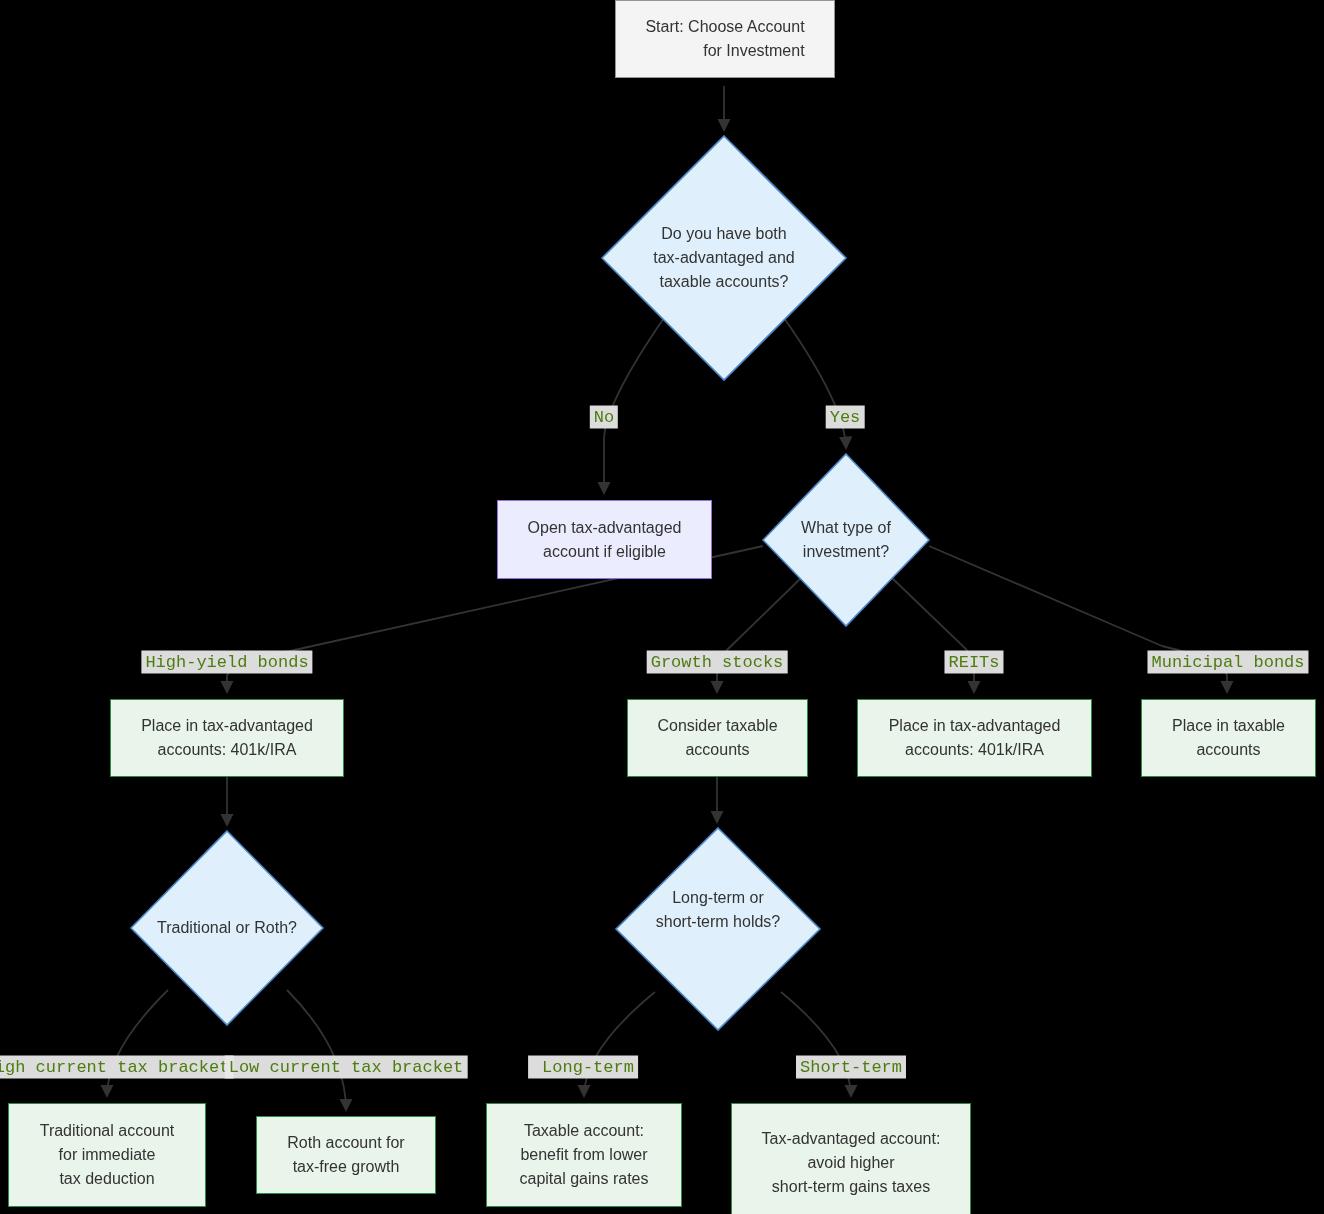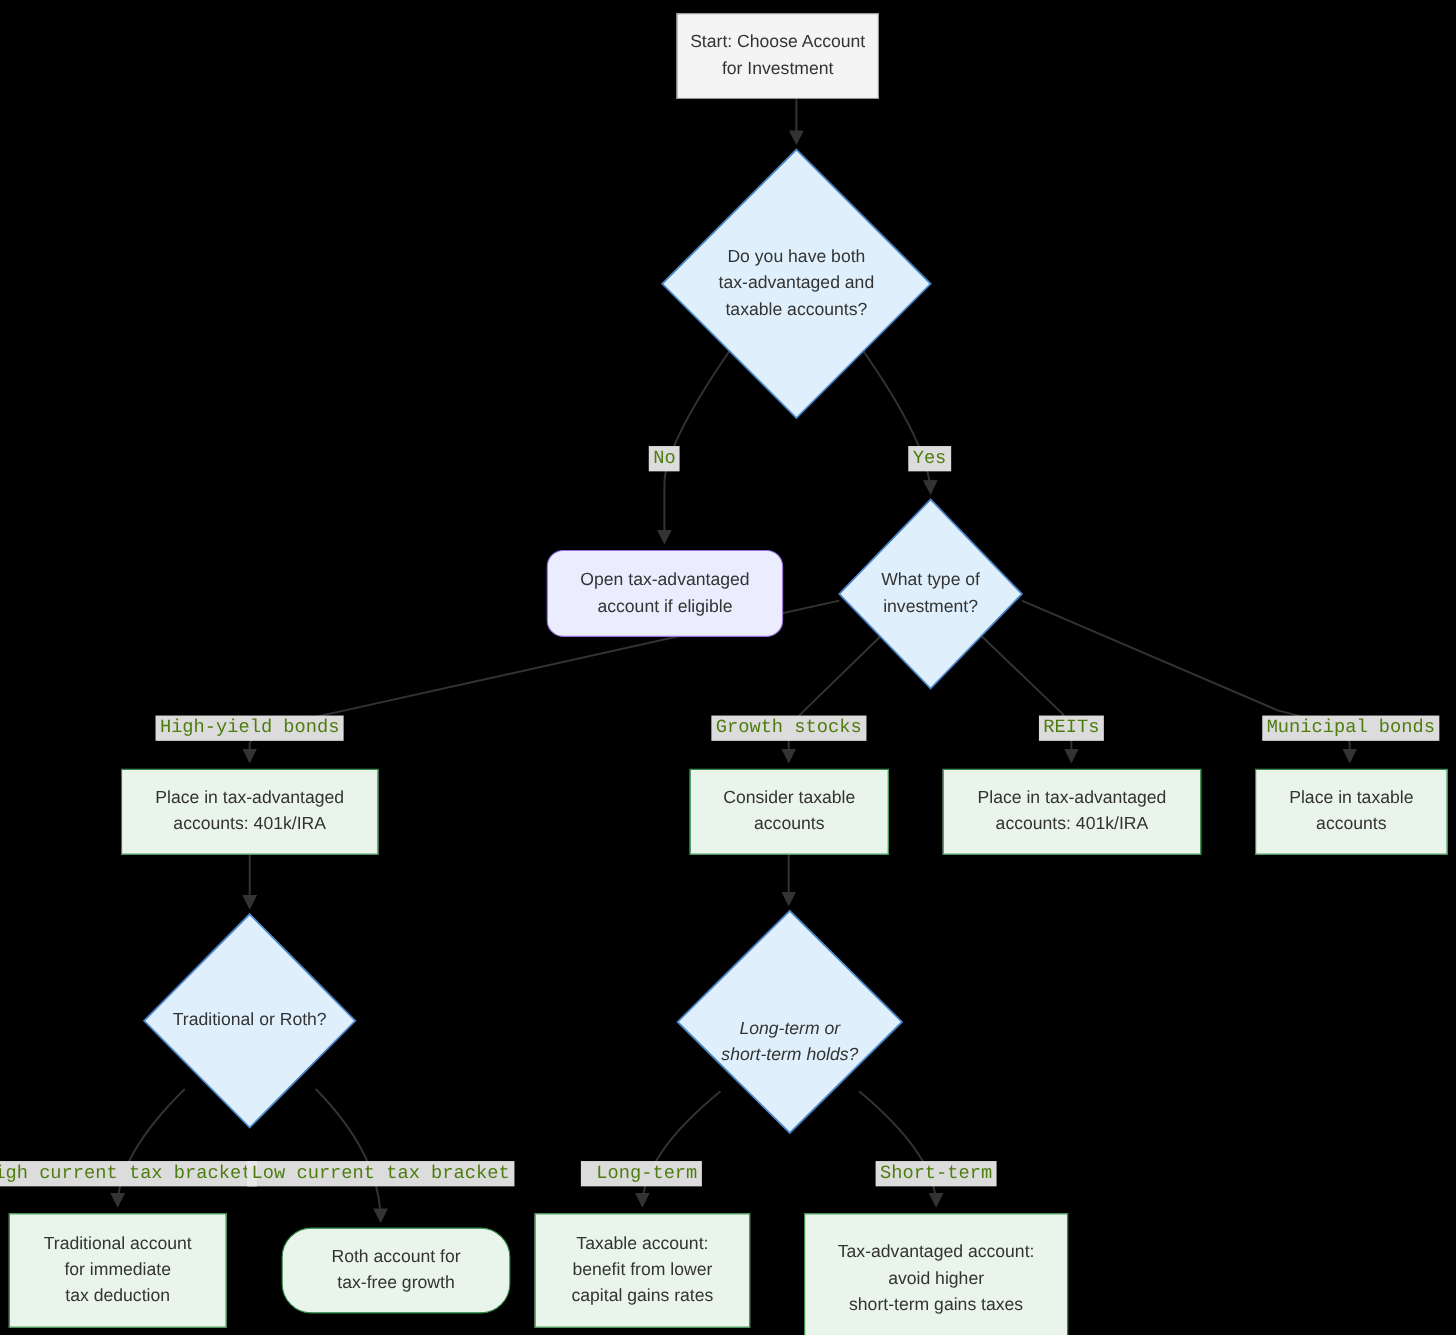--- a/index.html
+++ b/index.html
@@ -11,21 +11,21 @@
   }
   svg.edge-layer { position:absolute; left:0; top:0; width:1324px; height:1214px; }
   .node {
     position:absolute; box-sizing:border-box;
     display:flex; align-items:center; justify-content:center;
     text-align:center; white-space:pre-line;
     font-size:16px; line-height:24px; color:#333333;
   }
   .rect-node { border:1.6px solid; }
   .start-node   { background:#f4f4f4; border-color:#959595; }
-  .process-node { background:#ececff; border-color:#9370db;border-radius:15px; }
+  .process-node { background:#ececff; border-color:#9370db; }
   .action-node  { background:#e9f4ea; border-color:#2e8b45; }
   .diamond-text { position:absolute; display:flex; align-items:center; justify-content:center;
                   text-align:center; white-space:pre-line; font-size:16px; line-height:24px; }
   .edge-label {
     position:absolute; transform:translate(-50%,-50%);
     background:rgba(232,232,232,0.95); color:#4d7c0f;
     font-size:17px; line-height:19px; padding:2px 4px; white-space:nowrap;font-family:Liberation Mono, monospace;
   }
 </style>
 </head>
@@ -57,21 +57,21 @@
     </g>
 
     <g fill="#dff0fc" stroke="#4a86c8" stroke-width="1.6">
       <polygon points="724,136 846,258 724,380 602,258"></polygon>
       <polygon points="846,454 929,540 846,626 763,540"></polygon>
       <polygon points="227,831 323,928 227,1025 131,928"></polygon>
       <polygon points="718,828 820,929 718,1030 616,929"></polygon>
     </g>
   </svg>
 
-  <div class="node rect-node start-node" style="left:615px; top:12px; width:184px; height:78px;">Start: Choose Account
+  <div class="node rect-node start-node" style="left:615px; top:0; width:220px; height:78px;text-align:right;">Start: Choose Account
 for Investment</div>
 
   <div class="node rect-node process-node" style="left:497px; top:500px; width:215px; height:79px;">Open tax-advantaged
 account if eligible</div>
 
   <div class="node rect-node action-node" style="left:110px; top:699px; width:234px; height:78px;">Place in tax-advantaged
 accounts: 401k/IRA</div>
 
   <div class="node rect-node action-node" style="left:627px; top:699px; width:181px; height:78px;">Consider taxable
 accounts</div>
@@ -79,41 +79,41 @@
   <div class="node rect-node action-node" style="left:857px; top:699px; width:235px; height:78px;">Place in tax-advantaged
 accounts: 401k/IRA</div>
 
   <div class="node rect-node action-node" style="left:1141px; top:699px; width:175px; height:78px;">Place in taxable
 accounts</div>
 
   <div class="node rect-node action-node" style="left:8px; top:1103px; width:198px; height:104px;">Traditional account
 for immediate
 tax deduction</div>
 
-  <div class="node rect-node action-node" style="left:256px; top:1116px; width:208px; height:78px;border-radius:27px;">Roth account for
+  <div class="node rect-node action-node" style="left:256px; top:1116px; width:180px; height:78px;">Roth account for
 tax-free growth</div>
 
   <div class="node rect-node action-node" style="left:486px; top:1103px; width:196px; height:104px;">Taxable account:
 benefit from lower
 capital gains rates</div>
 
   <div class="node rect-node action-node" style="left:731px; top:1103px; width:240px; height:120px;">Tax-advantaged account:
 avoid higher
 short-term gains taxes</div>
 
   <div class="diamond-text" style="left:624px; top:186px; width:200px; height:144px;">Do you have both
 tax-advantaged and
 taxable accounts?</div>
 
   <div class="diamond-text" style="left:756px; top:492px; width:180px; height:96px;">What type of
 investment?</div>
 
   <div class="diamond-text" style="left:127px; top:904px; width:200px; height:48px;">Traditional or Roth?</div>
 
-  <div class="diamond-text" style="left:618px; top:900px; width:200px; height:96px;font-style:italic;">Long-term or
+  <div class="diamond-text" style="left:618px; top:862px; width:200px; height:96px;">Long-term or
 short-term holds?</div>
 
   <span class="edge-label" style="left:604px; top:417px;">No</span>
   <span class="edge-label" style="left:845px; top:417px;">Yes</span>
   <span class="edge-label" style="left:227px; top:662px;">High-yield bonds</span>
   <span class="edge-label" style="left:717px; top:662px;">Growth stocks</span>
   <span class="edge-label" style="left:974px; top:662px;">REITs</span>
   <span class="edge-label" style="left:1228px; top:662px;">Municipal bonds</span>
   <span class="edge-label" style="left:107px; top:1067px;">High current tax bracket</span>
   <span class="edge-label" style="left:346px; top:1067px;">Low current tax bracket</span>

